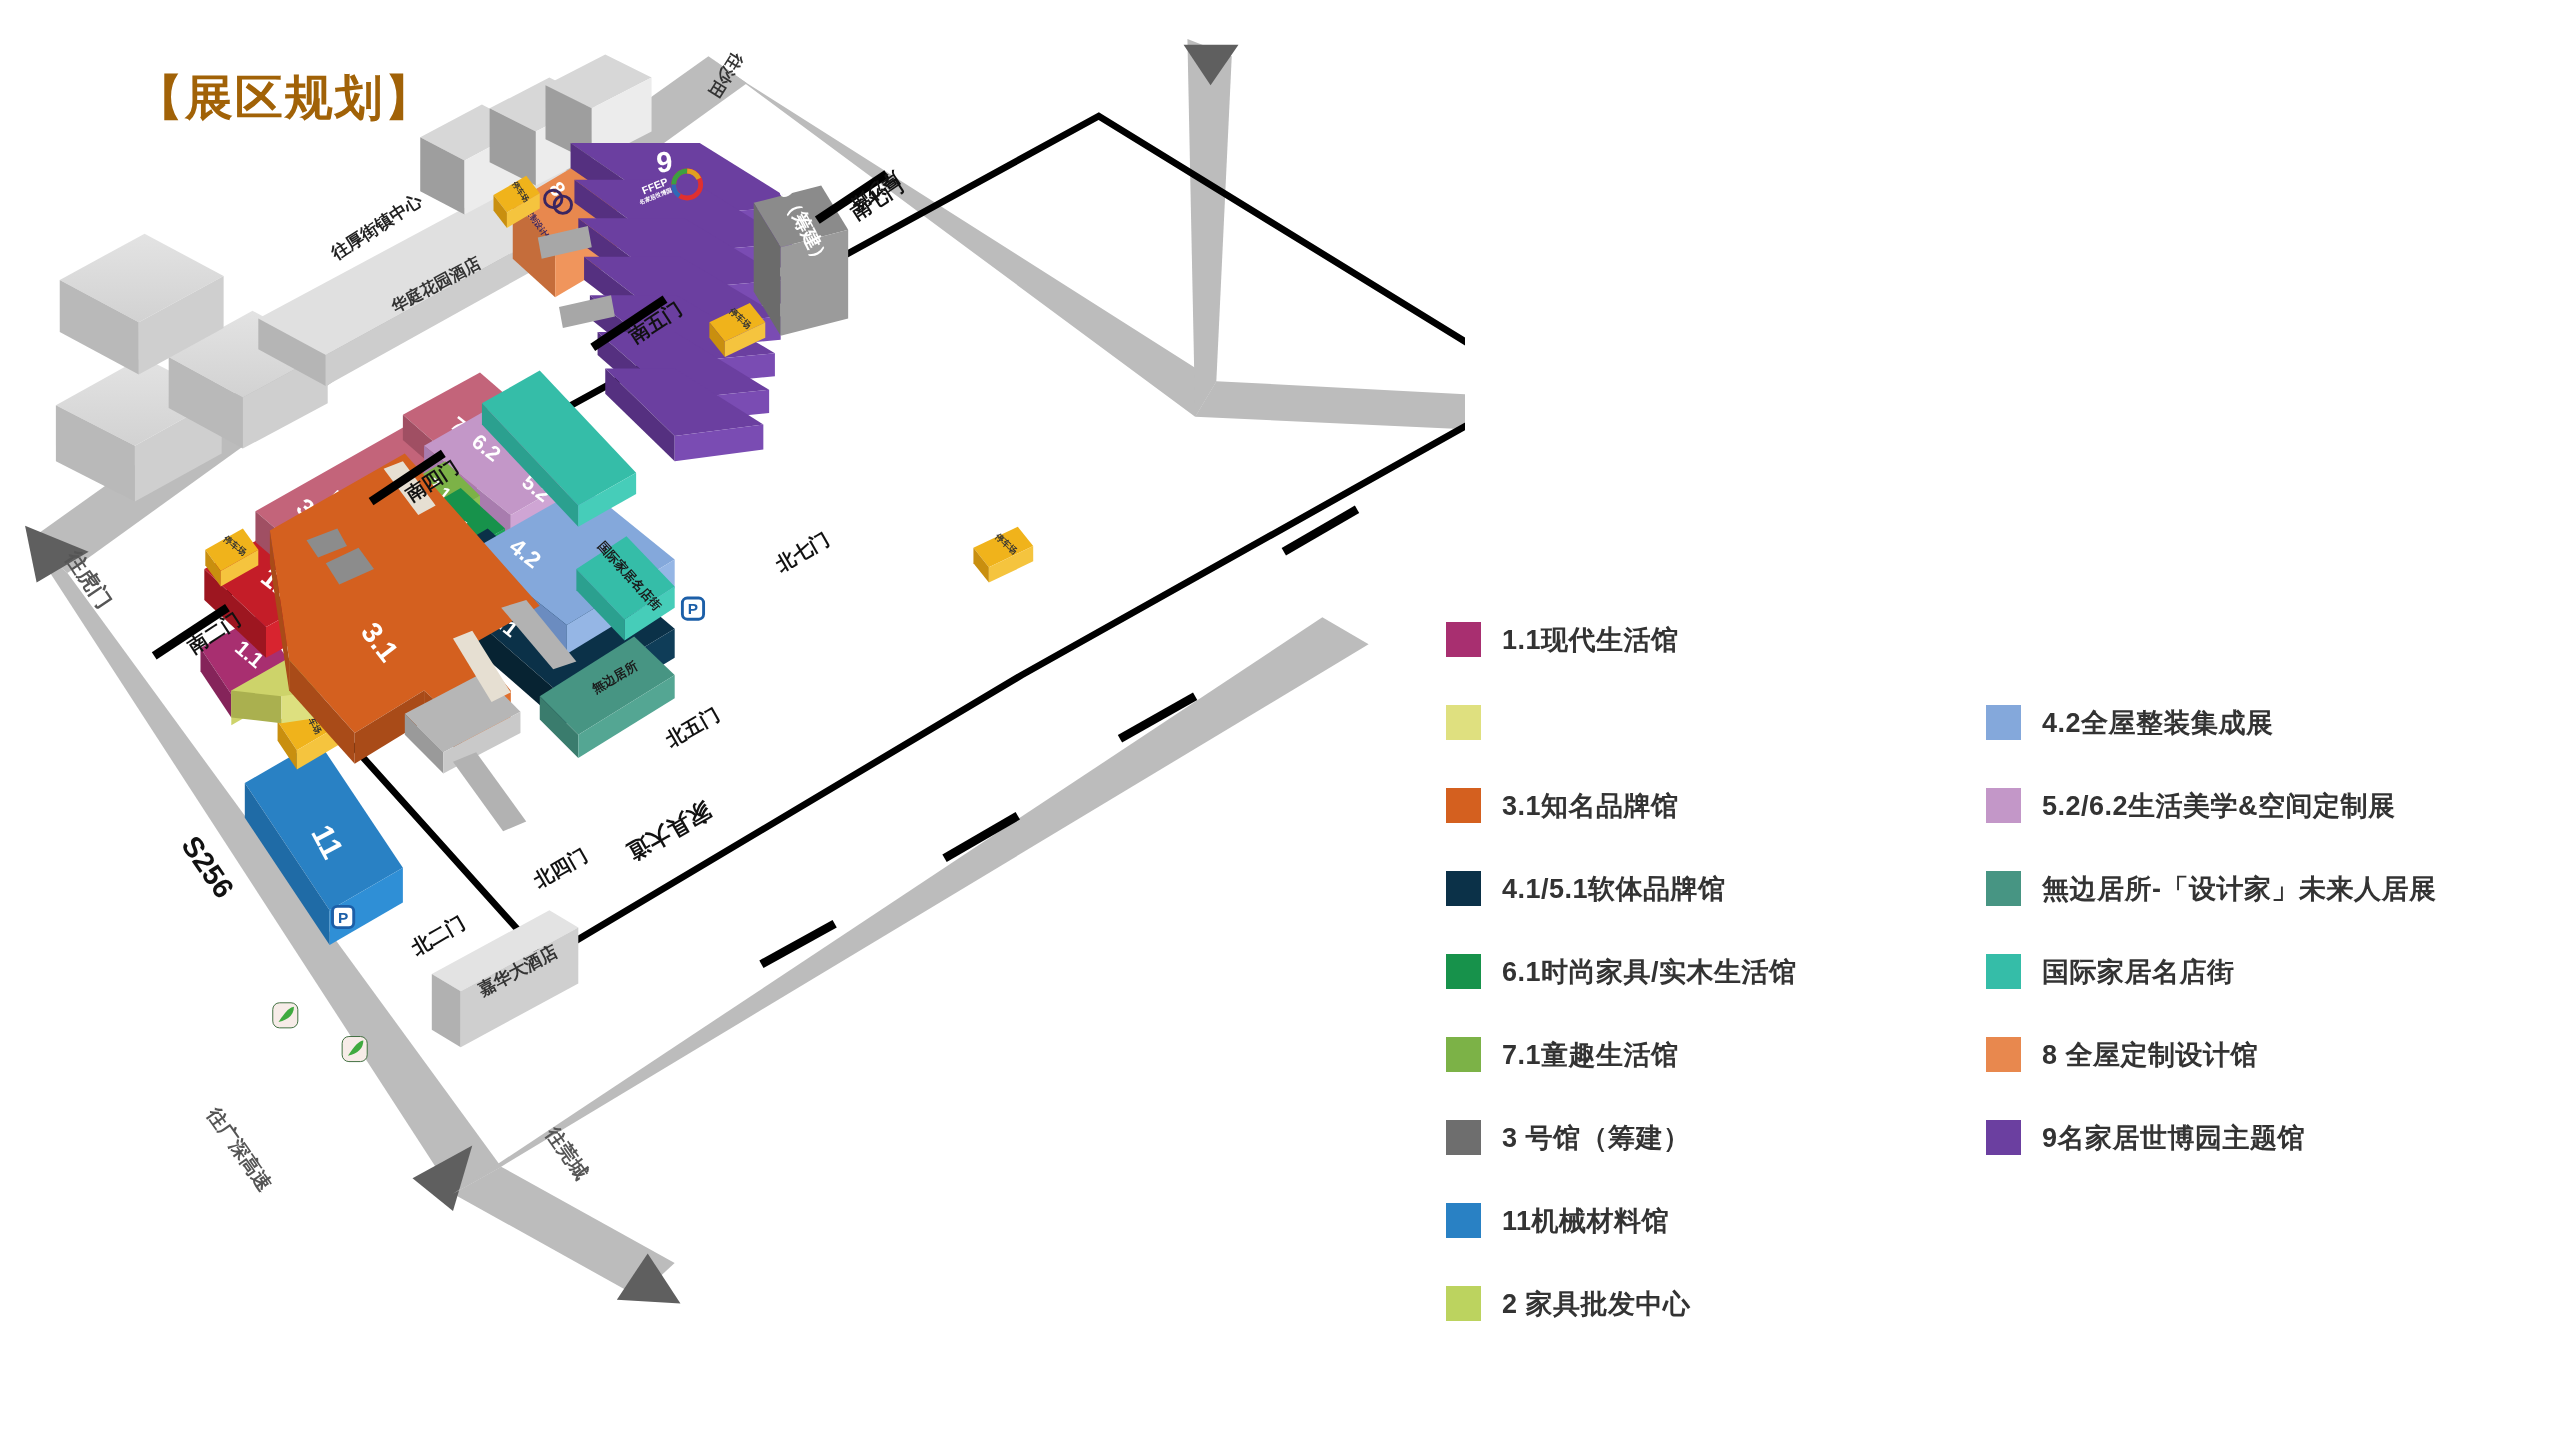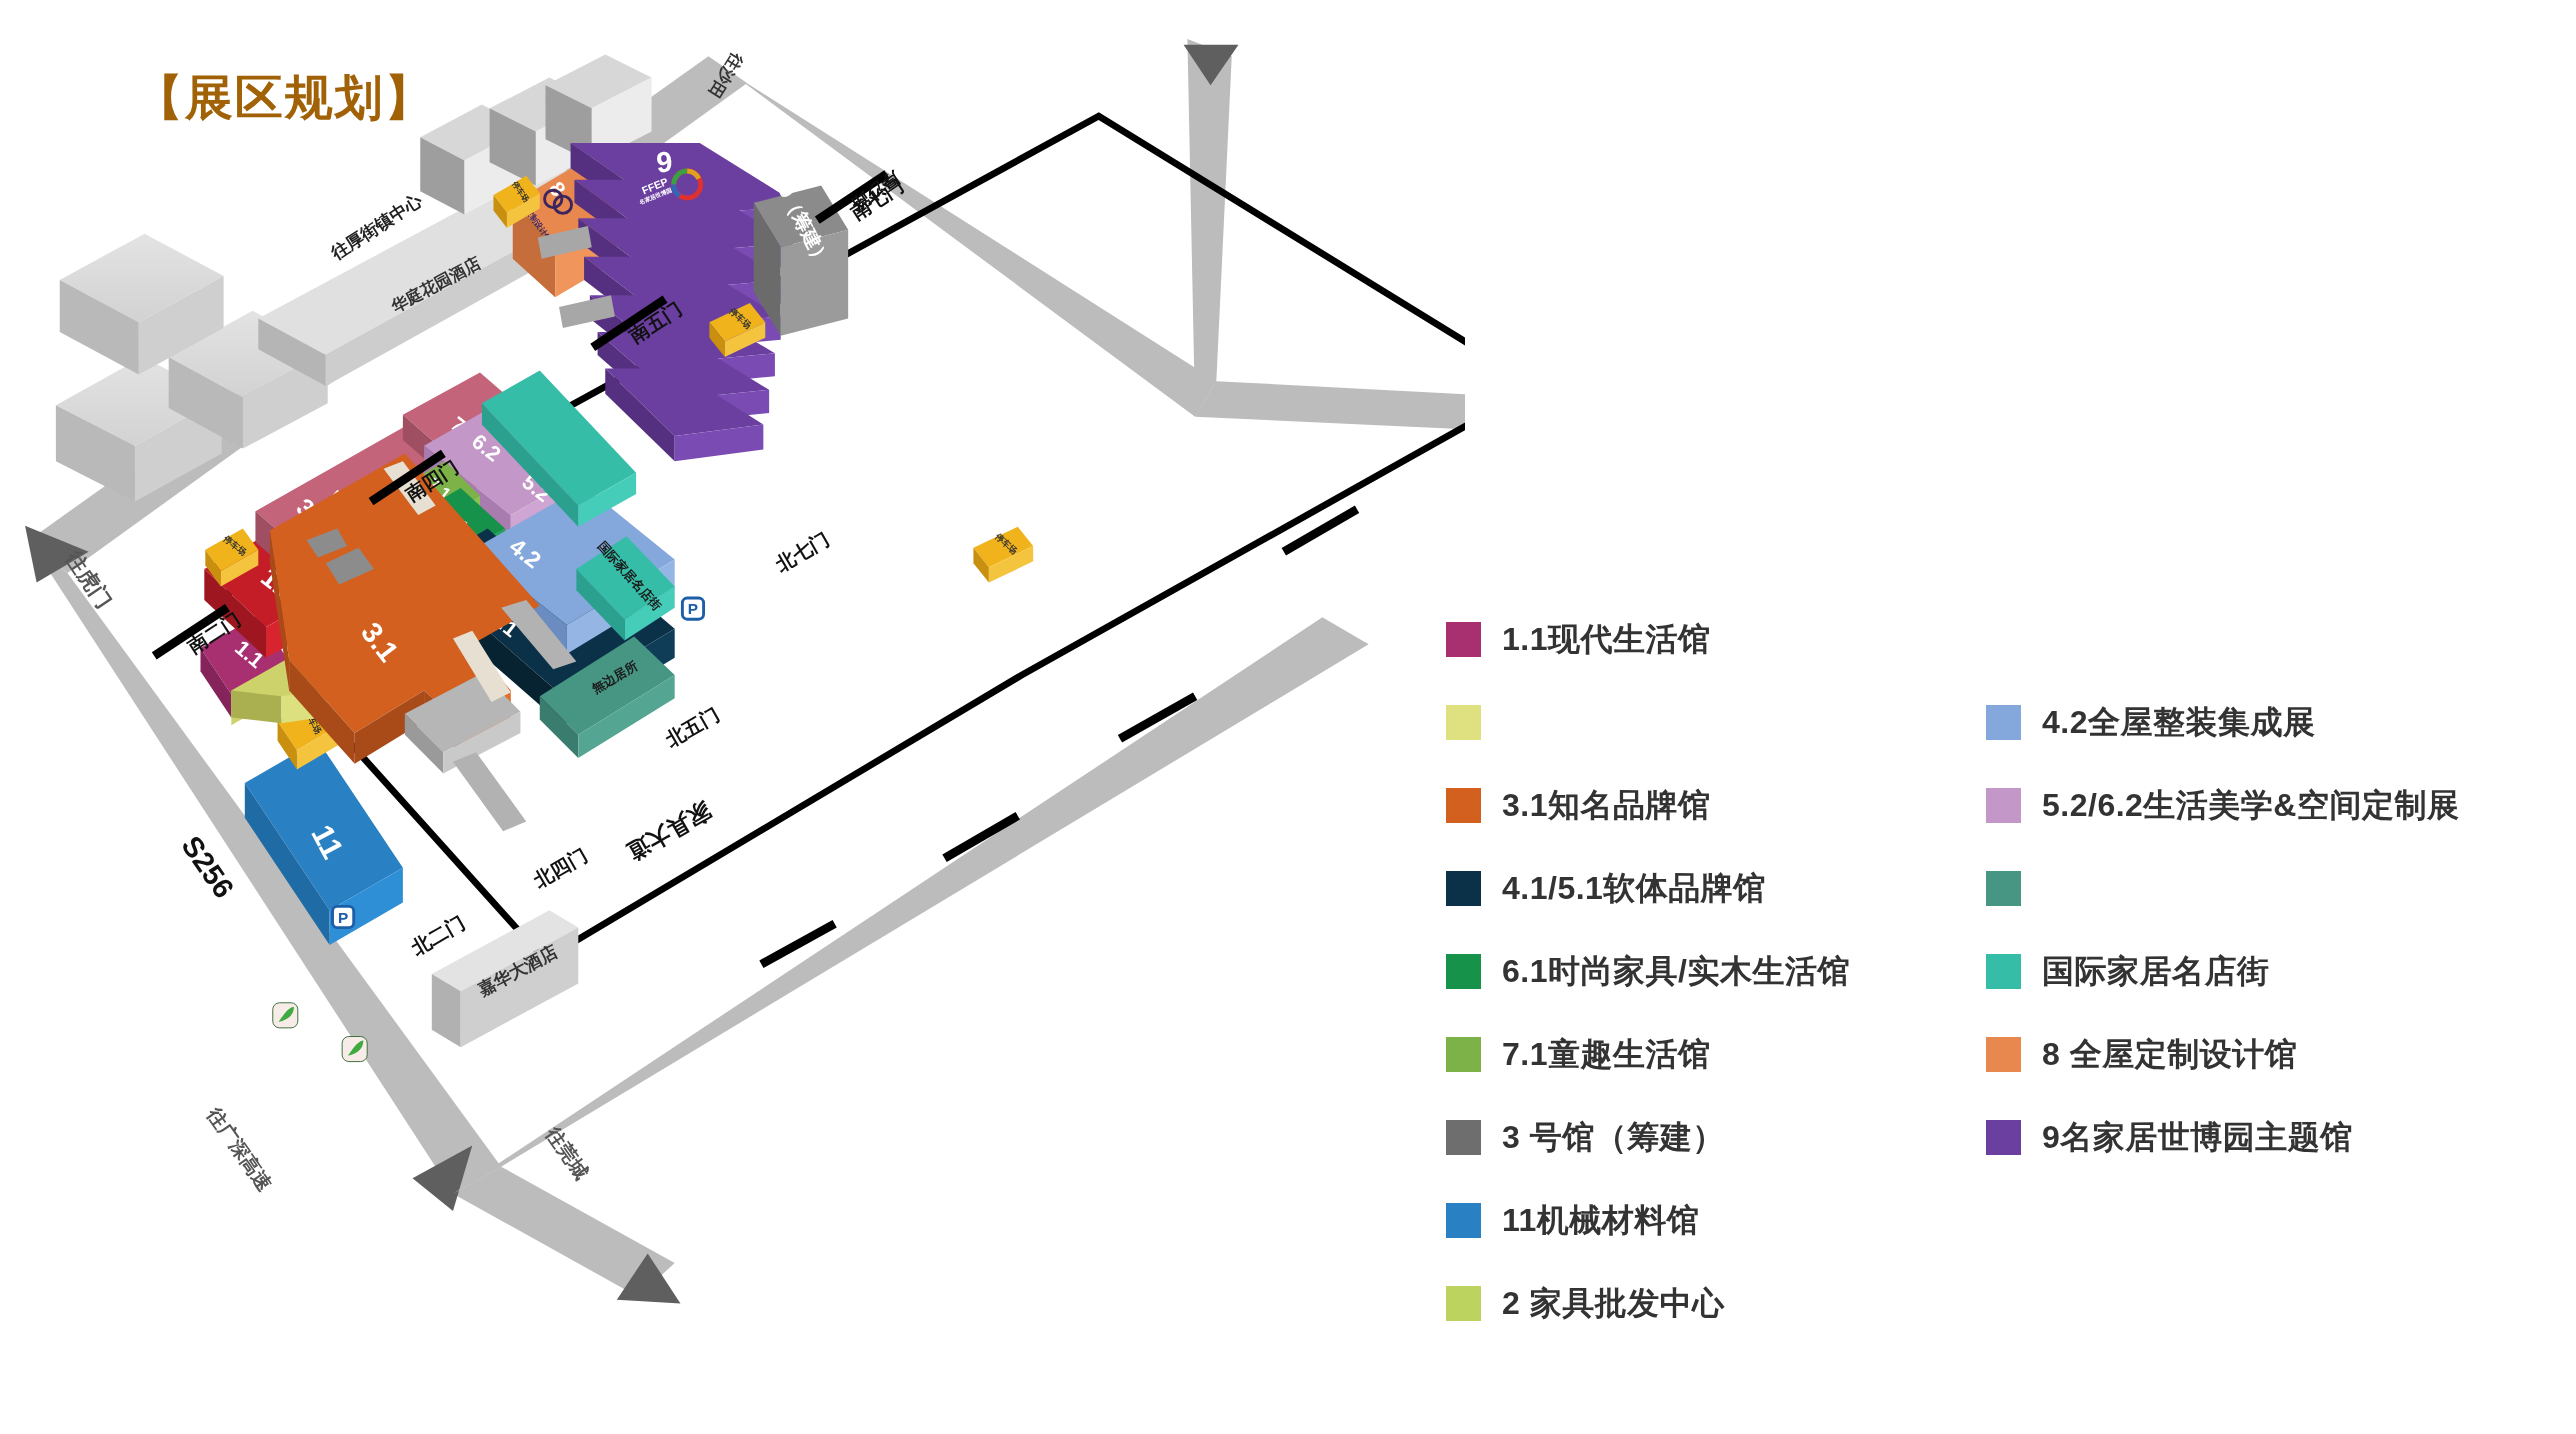--- a/index.html
+++ b/index.html
@@ -11,21 +11,21 @@
 
   #map{position:absolute;left:0;top:0;width:1465px;height:1435px;}
   #legend{position:absolute;left:1446px;top:598px;width:1118px;height:694px;}
 
   .legend-col{position:absolute;top:0;}
   .col-left{left:0;width:540px;}
   .col-right{left:540px;width:578px;}
 
   .leg-row{display:flex;align-items:center;height:83px;}
   .leg-sw{width:35px;height:35px;flex:0 0 35px;margin-right:21px;}
-  .leg-tx{font-size:32px;font-weight:bold;color:#333333;white-space:nowrap;
+  .leg-tx{font-size:27px;font-weight:bold;color:#333333;white-space:nowrap;
           letter-spacing:0.5px;}
 
   .leg-spacer{height:83px;}
 
   svg text{font-family:"Liberation Sans","DejaVu Sans",sans-serif;}
 </style>
 </head>
 <body>
 
 <div id="title">【展区规划】</div>
@@ -443,20 +443,21 @@
     <div class="leg-row">
       <span class="leg-sw" style="background:#84a8db"></span>
       <span class="leg-tx">4.2全屋整装集成展</span>
     </div>
     <div class="leg-row">
       <span class="leg-sw" style="background:#c397c8"></span>
       <span class="leg-tx">5.2/6.2生活美学&amp;空间定制展</span>
     </div>
     <div class="leg-row">
       <span class="leg-sw" style="background:#479583"></span>
+      <span class="leg-tx">無边居所-「设计家」未来人居展</span>
     </div>
     <div class="leg-row">
       <span class="leg-sw" style="background:#35bda8"></span>
       <span class="leg-tx">国际家居名店街</span>
     </div>
     <div class="leg-row">
       <span class="leg-sw" style="background:#e8884e"></span>
       <span class="leg-tx">8 全屋定制设计馆</span>
     </div>
     <div class="leg-row">

